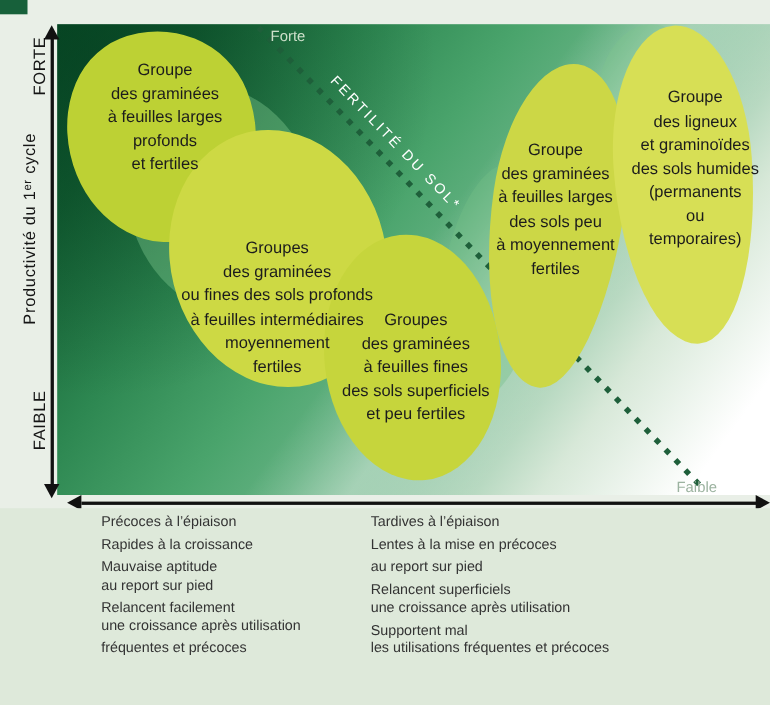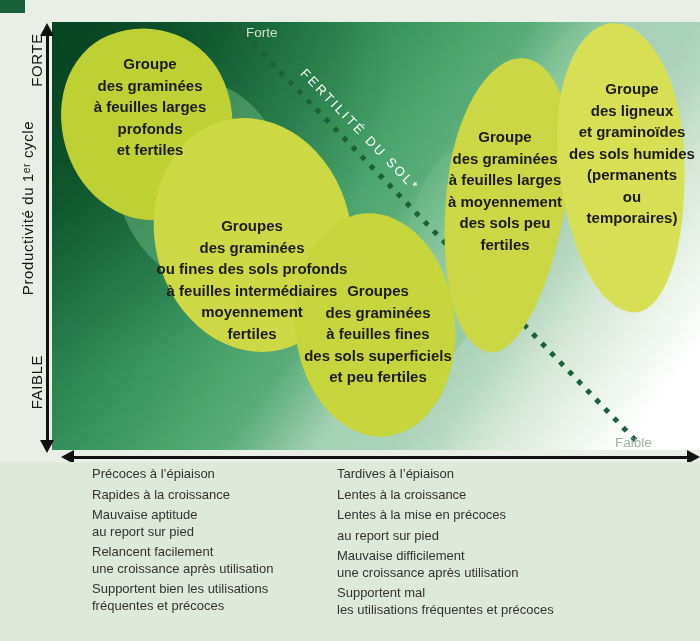--- a/index.html
+++ b/index.html
@@ -38,21 +38,21 @@
 
   .blob { position:absolute; border-radius:50%; }
   .blob-1 { left:10px;  top:5px;   width:172px; height:192px; background:#bdd134; transform:rotate(-22deg); border-radius:48% 52% 55% 45% / 52% 45% 55% 48%; }
   .blob-2 { left:103px; top:95px;  width:196px; height:236px; background:#cdd944; transform:rotate(-14deg); }
   .blob-3 { left:243px; top:191px; width:160px; height:224px; background:#c6d53c; transform:rotate(-6deg); }
   .blob-4 { left:393px; top:35px;  width:120px; height:296px; background:#ccd746; transform:rotate(8deg);  border-radius:50% 50% 46% 54% / 42% 42% 58% 58%; }
   .blob-5 { left:507px; top:1px;   width:126px; height:290px; background:#d7df55; transform:rotate(-4deg); border-radius:50% 50% 47% 53% / 43% 43% 57% 57%; }
 
   .blob-text {
     position:absolute; text-align:center;
-    font-weight:bold; font-size:15px; line-height:21.5px; color:#1c1c1c;
+    font-weight:normal; font-size:15px; line-height:21.5px; color:#1c1c1c;
   }
   .t1 { left:8px;   top:31px;  width:180px; }
   .t2 { left:85px;  top:193px; width:230px; }
   .t3 { left:226px; top:258px; width:200px; }
   .t4 { left:368px; top:104px; width:170px; }
   .t5 { left:495px; top:56px;  width:170px; }
 
   .forte-label  { position:absolute; left:194px; top:3px;   font-size:13.5px; color:#cde0ca; }
   .faible-label { position:absolute; left:563px; top:413px; font-size:13.5px; color:#9cb3a0; }
   .fert-label   {
@@ -127,22 +127,22 @@
       <div>Groupes</div>
       <div>des graminées</div>
       <div>à feuilles fines</div>
       <div>des sols superficiels</div>
       <div>et peu fertiles</div>
     </div>
   <div class="blob-text t4">
       <div>Groupe</div>
       <div>des graminées</div>
       <div>à feuilles larges</div>
+      <div>des sols peu</div>
       <div>à moyennement</div>
-      <div>des sols peu</div>
       <div>fertiles</div>
     </div>
   <div class="blob-text t5">
       <div>Groupe</div>
       <div>des ligneux</div>
       <div>et graminoïdes</div>
       <div>des sols humides</div>
       <div>(permanents</div>
       <div>ou</div>
       <div>temporaires)</div>
@@ -174,38 +174,34 @@
     </div>
   <div class="legend-item">
       <div>Mauvaise aptitude</div>
       <div>au report sur pied</div>
     </div>
   <div class="legend-item">
       <div>Relancent facilement</div>
       <div>une croissance après utilisation</div>
     </div>
   <div class="legend-item">
-      <div>Supportent bien les utilisations</div>
       <div>fréquentes et précoces</div>
     </div>
 </div>
 <div class="legend-col legend-right">
   <div class="legend-item">
       <div>Tardives à l’épiaison</div>
     </div>
   <div class="legend-item">
-      <div>Lentes à la croissance</div>
-    </div>
-  <div class="legend-item">
       <div>Lentes à la mise en précoces</div>
     </div>
   <div class="legend-item">
       <div>au report sur pied</div>
     </div>
   <div class="legend-item">
-      <div>Mauvaise difficilement</div>
+      <div>Relancent superficiels</div>
       <div>une croissance après utilisation</div>
     </div>
   <div class="legend-item">
       <div>Supportent mal</div>
       <div>les utilisations fréquentes et précoces</div>
     </div>
 </div>
 
 </body></html>

